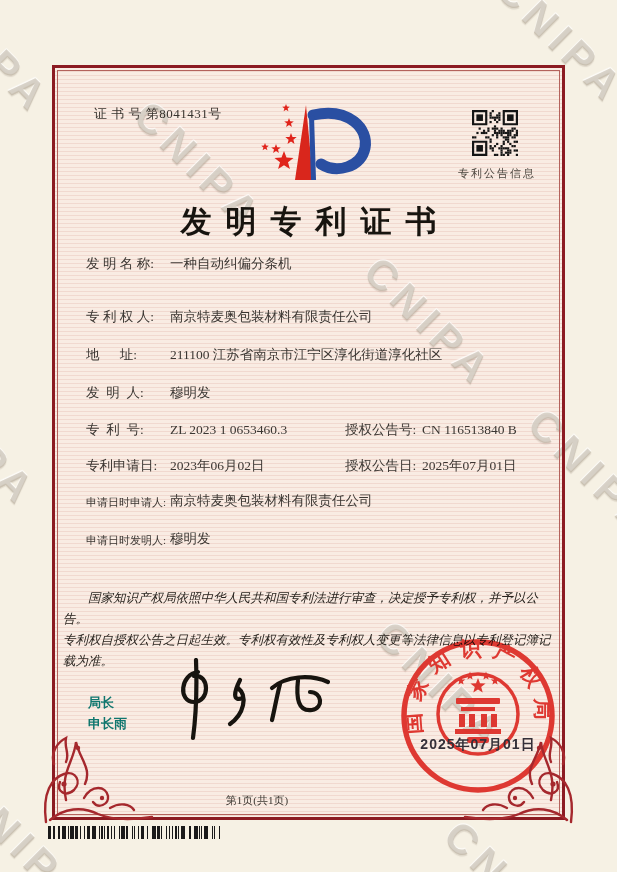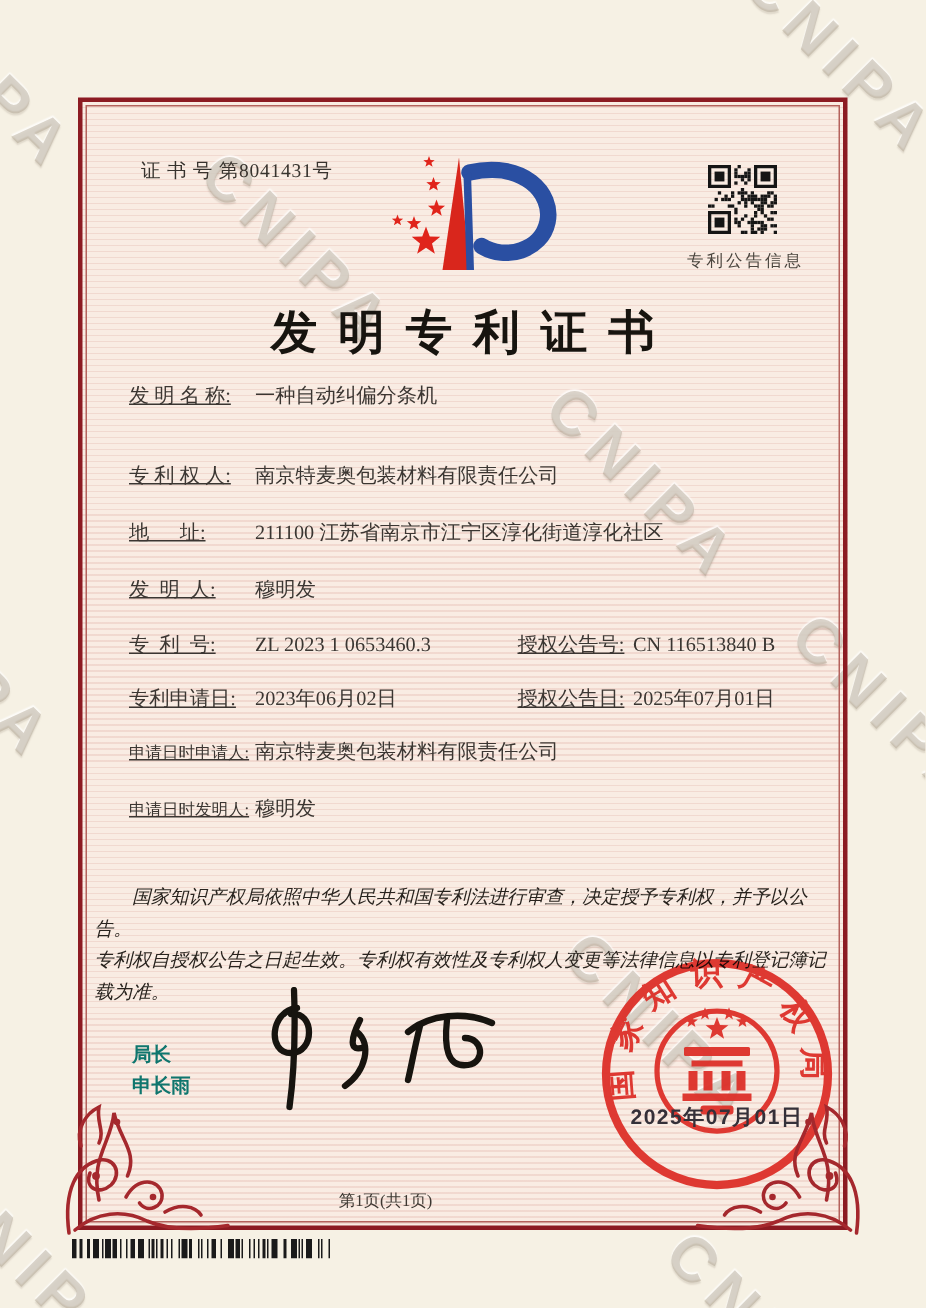--- a/index.html
+++ b/index.html
@@ -21,21 +21,21 @@
   .content{position:absolute;inset:0;z-index:4;}
   .cert-no{position:absolute;left:75px;top:105px;font-size:13px;white-space:pre;
       letter-spacing:.5px;color:#38332e;margin-left:19px;}
   .logo{position:absolute;left:253px;top:101px;}
   .qr{position:absolute;left:472px;top:110px;}
   .qr-label{position:absolute;left:447px;top:166px;width:100px;text-align:center;
       font-size:11px;letter-spacing:2px;color:#4a443d;font-family:Liberation Mono, monospace;}
   .title{position:absolute;left:0;top:186px;width:617px;text-align:center;
       font-size:31px;font-weight:700;letter-spacing:14px;text-indent:14px;color:#17140f;margin-top:15px;}
   .row{position:absolute;left:86px;width:480px;display:flex;font-size:13.5px;line-height:17px;}
-  .lbl{flex:none;width:79px;white-space:pre;text-decoration:underline;}
+  .lbl{flex:none;width:79px;white-space:pre;}
   .lbl.small{font-size:11px;padding-top:2px;}
   .val{padding-left:5px;white-space:pre;}
   .rcol{position:absolute;left:259px;top:0;display:flex;}
   .rcol .lbl{width:72px;}
   .legal{position:absolute;left:63px;top:588px;width:490px;font-size:12.5px;
       line-height:21px;font-style:italic;color:#28231e;}
   .legal .l1{text-indent:2em;}
   .director{position:absolute;left:88px;top:692px;
       font-family:"Liberation Sans","DejaVu Sans",sans-serif;
       font-size:13px;font-weight:bold;color:#0f766e;line-height:21px;}

